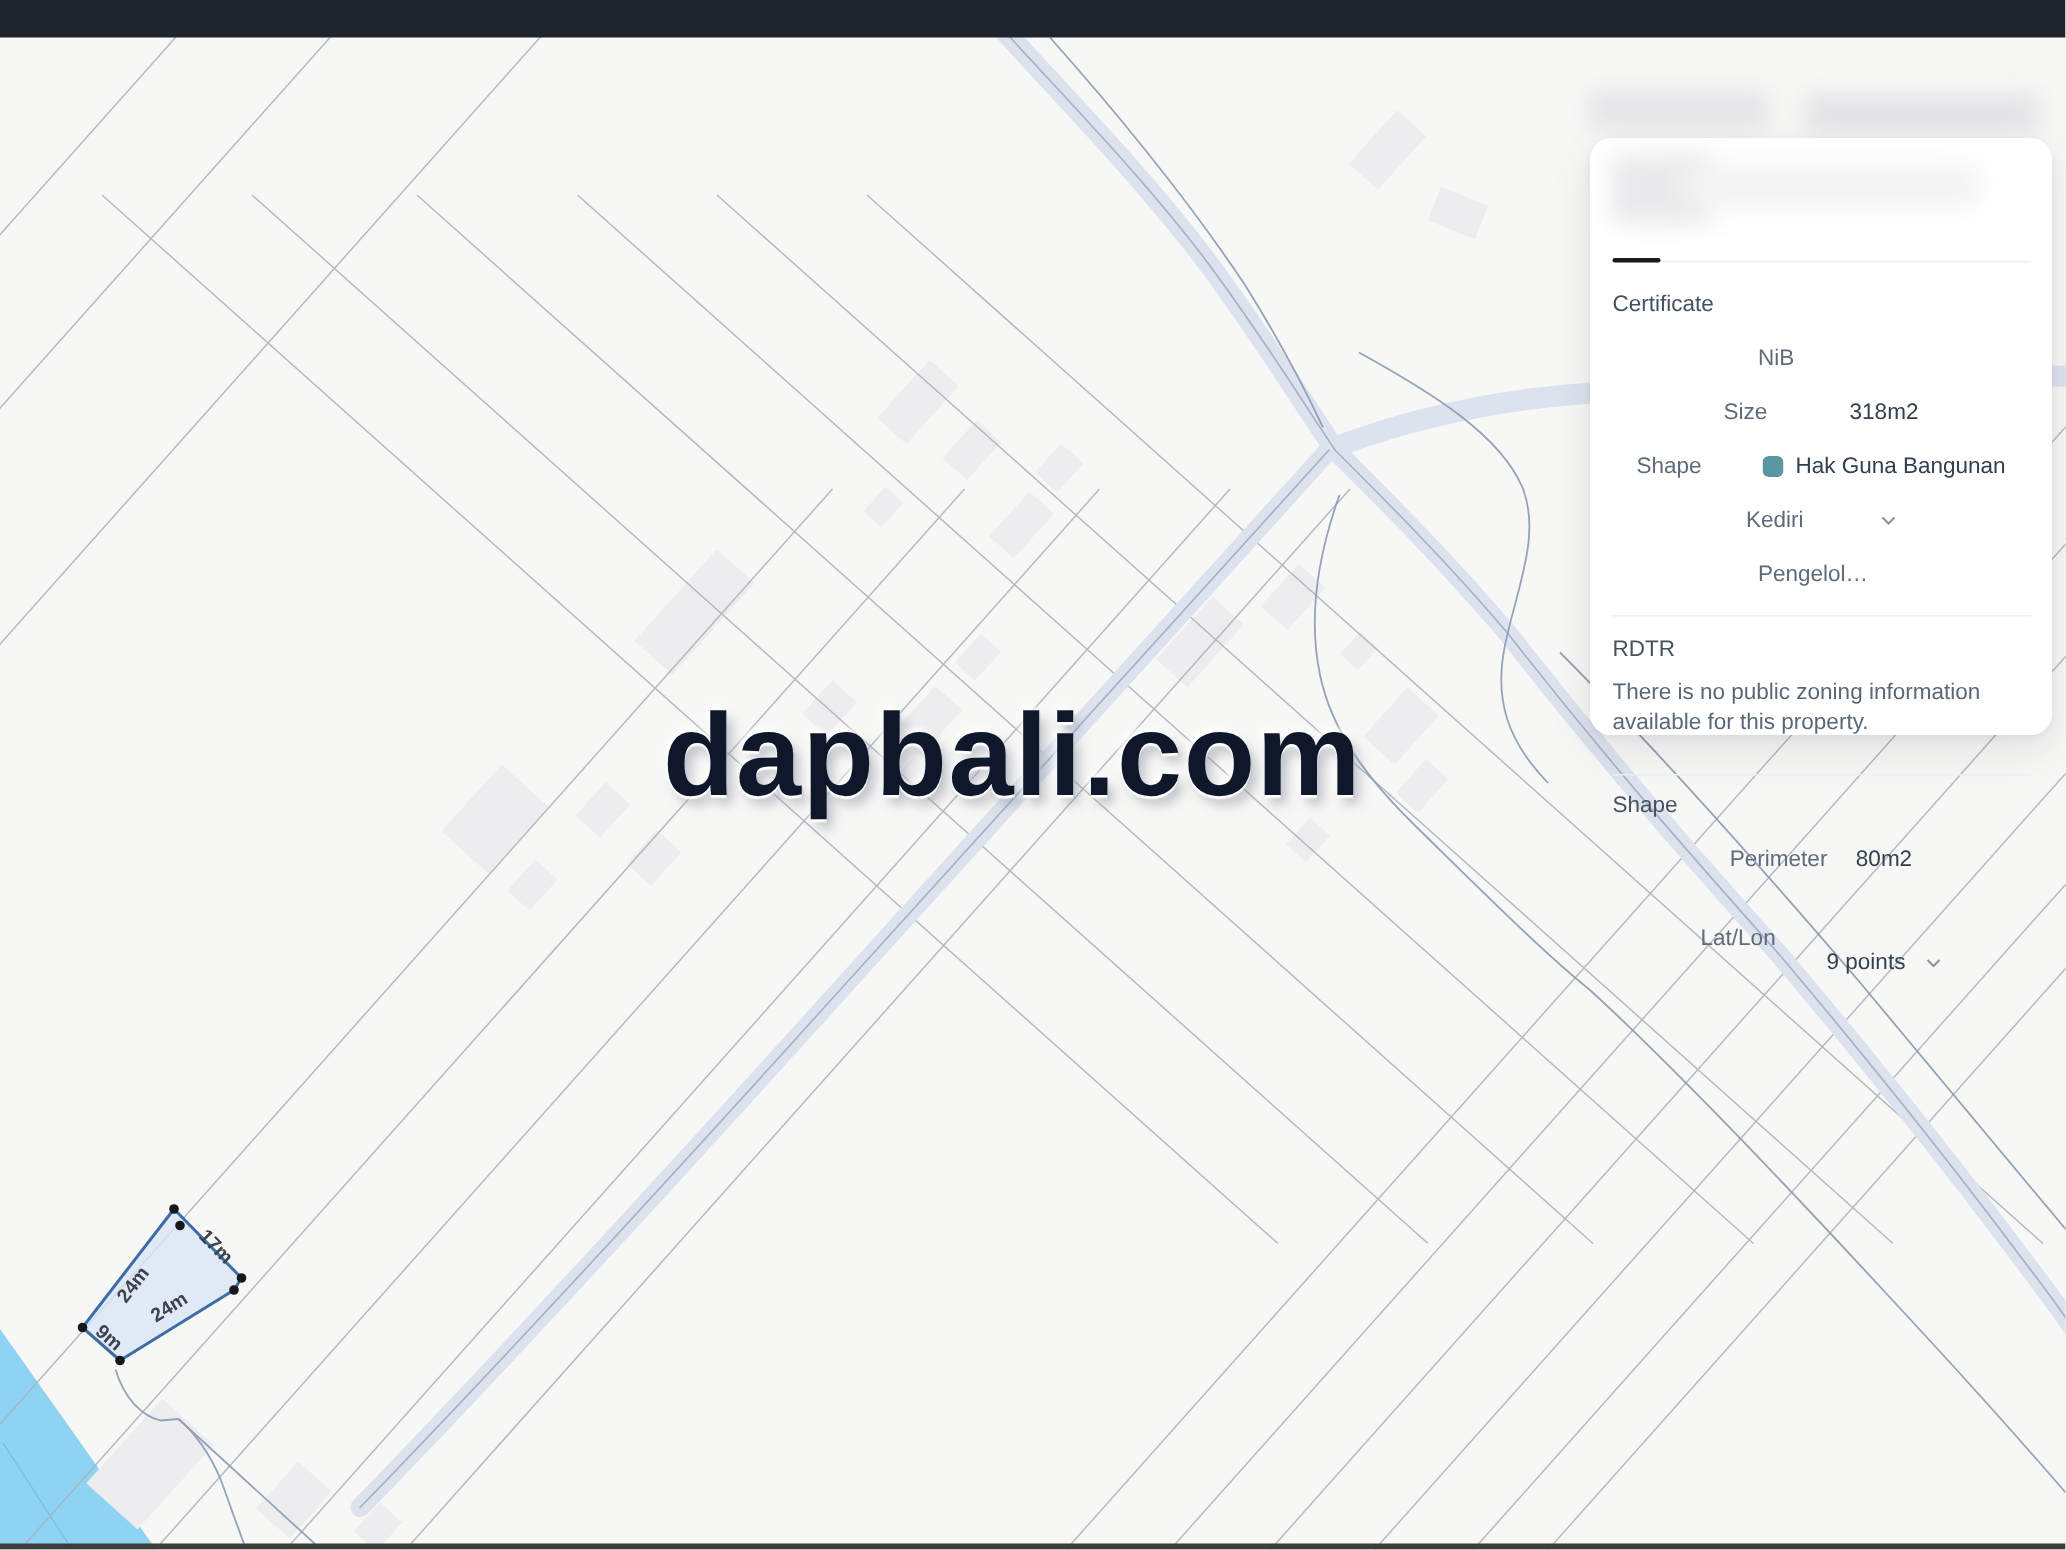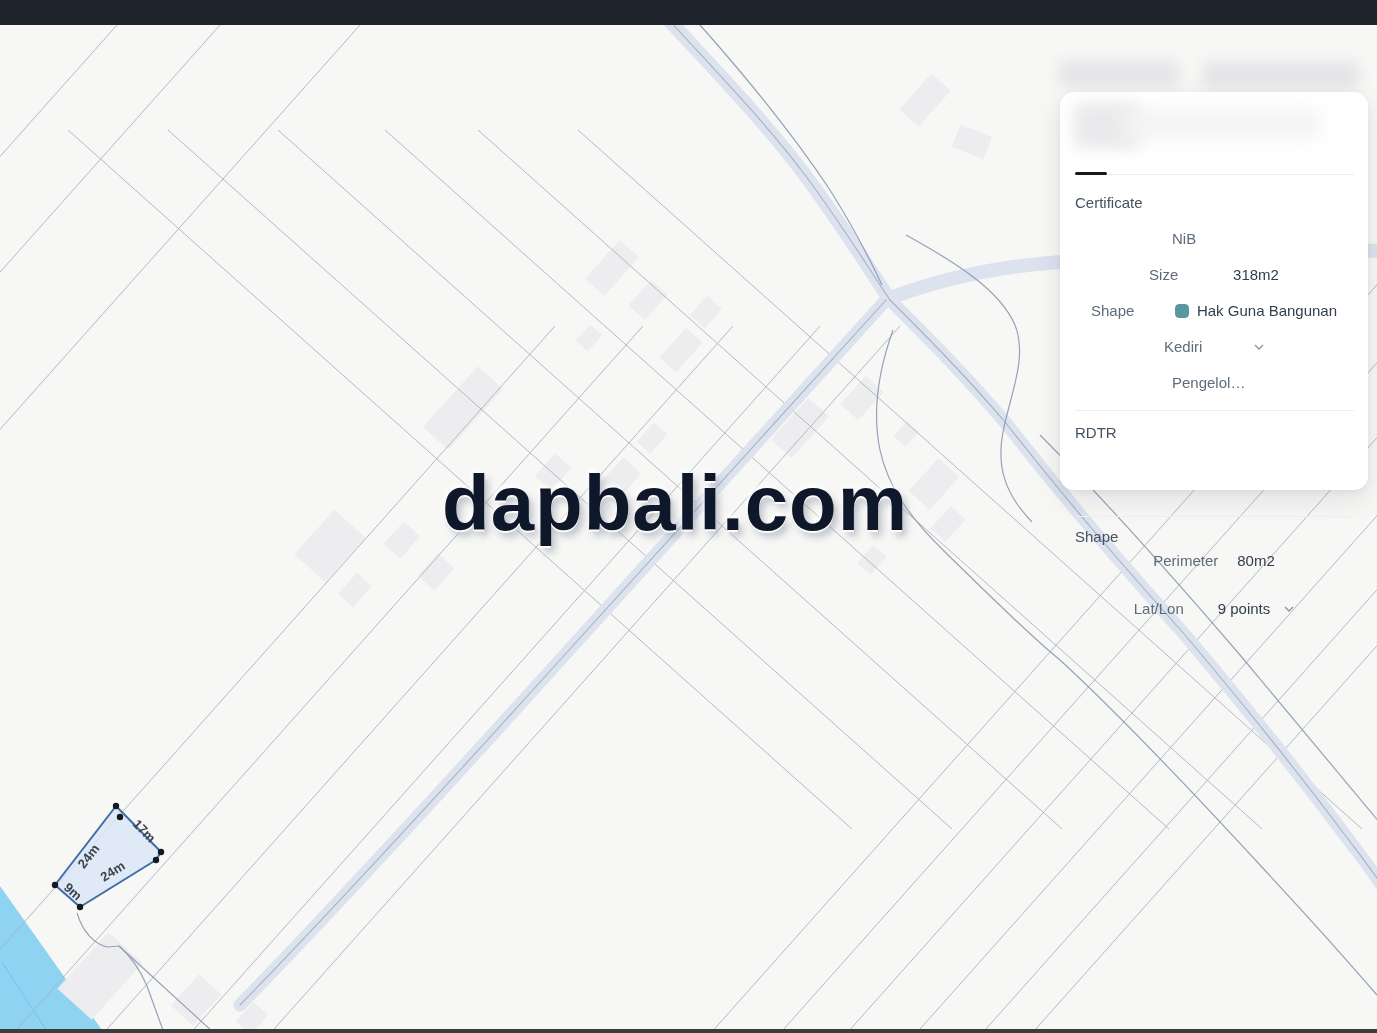--- a/index.html
+++ b/index.html
@@ -40,21 +40,21 @@
   .tab-indicator{position:absolute;left:15px;top:80px;width:32px;height:3px;background:#17191e;border-radius:2px;}
 
   .row{position:absolute;left:15px;right:15px;display:flex;align-items:center;line-height:18px;justify-content:center;}
   .row .lbl{width:84px;flex:0 0 84px;color:#5f6b7a;}
   .row .val{color:#33404f;display:flex;align-items:center;gap:8px;}
   .sec-title{position:absolute;left:15px;color:#45525f;line-height:18px;}
   .divider{position:absolute;left:15px;right:14px;border-top:1px solid #edeef1;}
   .para{position:absolute;left:15px;right:18px;color:#5a6876;line-height:20px;}
   .swatch{width:14px;height:14px;border-radius:4px;flex:0 0 14px;}
   .chev{flex:0 0 10px;margin-left:6px;display:inline-block;}
-  .link-like{color:#31445c;}
+  .link-like{color:#31445c;margin-top:33px;}
 </style>
 </head>
 <body>
 
 <svg id="map-svg" width="1377" height="1033" viewBox="0 0 1377 1033">
   <rect x="0" y="0" width="1377" height="1033" fill="#f7f7f5"></rect>
 
   <g>
     <polygon points="0,886 104,1033 0,1033" fill="#8fd3f2"></polygon>
     <path d="M 2 962 L 48 1033" stroke="#74c3e7" stroke-width="1" fill="none"></path>
@@ -194,26 +194,27 @@
     </span>
   </div>
 
   <div class="row" style="top:282px">
     <span class="lbl">Pengelol…</span>
   </div>
 
   <div class="divider" style="top:318px"></div>
 
   <div class="sec-title" style="top:332px">RDTR</div>
+  <div class="para" style="top:360px">There is no public zoning information available for this property.</div>
 
   <div class="divider" style="top:424px"></div>
 
   <div class="sec-title" style="top:436px">Shape</div>
 
-  <div class="row" style="top:460px">
+  <div class="row" style="top:472px">
     <span class="lbl">Perimeter</span>
     <span class="val">80m2</span>
   </div>
 
   <div class="row" style="top:508px">
     <span class="lbl">Lat/Lon</span>
     <span class="val link-like">
       <span>9 points</span>
       <svg class="chev" width="10" height="6" viewBox="0 0 10 6">
         <polyline points="1,1 5,5 9,1" fill="none" stroke="#8a94a3" stroke-width="1.4"></polyline>

